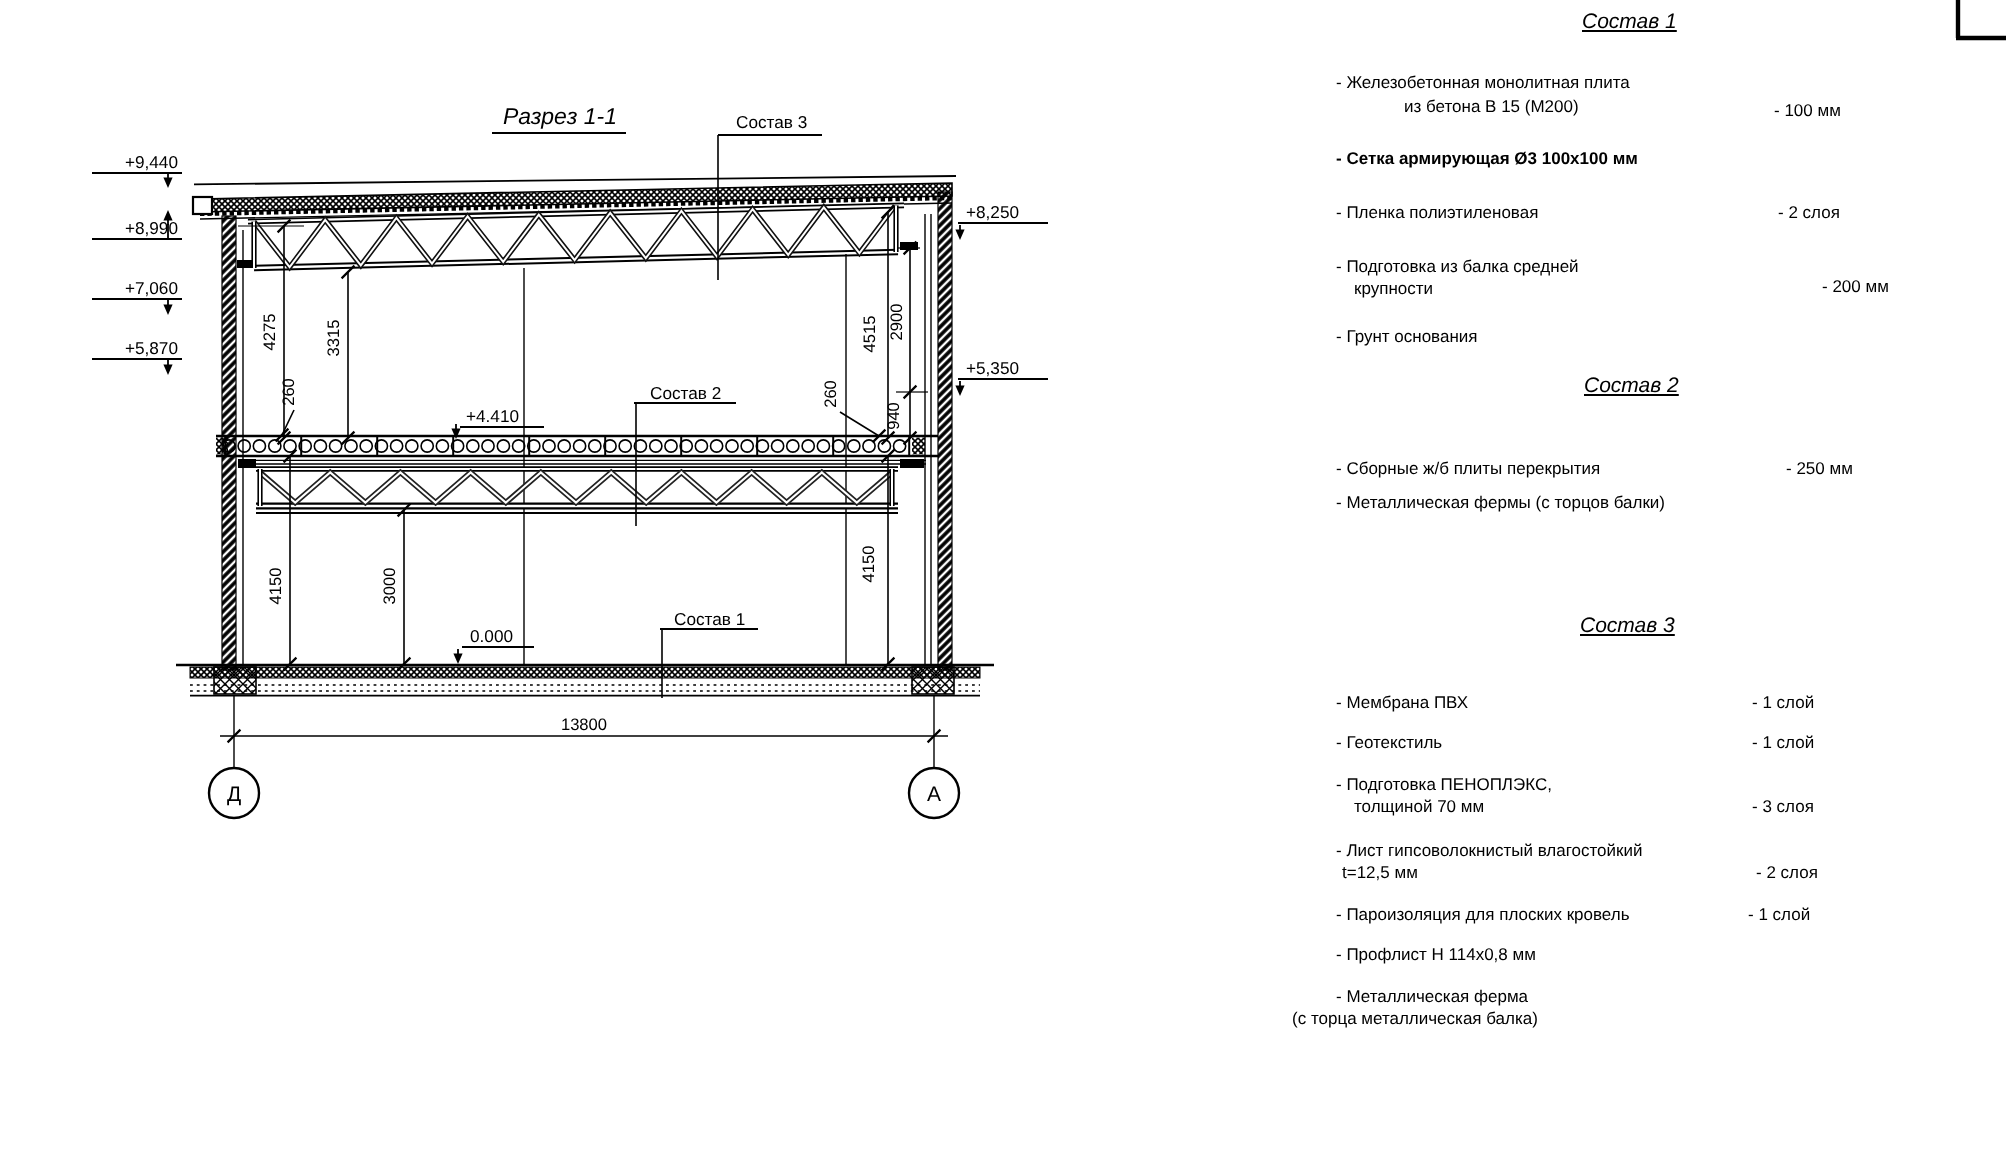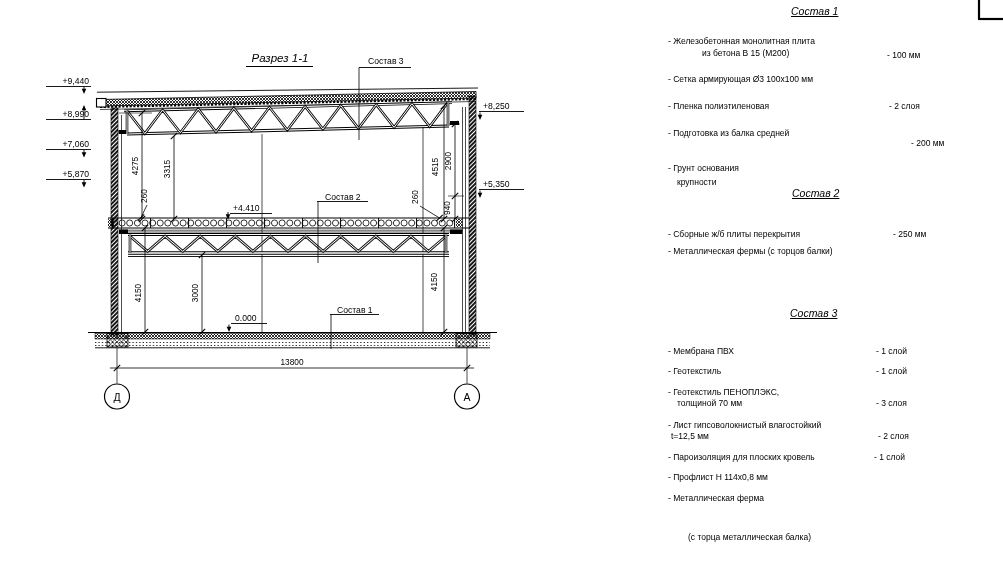--- a/index.html
+++ b/index.html
@@ -269,56 +269,56 @@
     </g>
   </svg>
 
   <div>
     <div class="lg-head" style="left:791px;top:5px;">Состав 1</div>
 
     <div class="lg-l1" style="left:668px;top:36px;">- Железобетонная  монолитная плита</div>
     <div class="lg-l2" style="left:677px;top:48px;padding-left:25px;">из бетона В 15 (М200)</div>
     <div class="lg-val" style="left:887px;top:50px;">- 100 мм</div>
 
-    <div class="lg-l1" style="left:668px;top:74px;">- Сетка армирующая Ø3 100х100 мм</div>
+    <div class="lg-l1" style="left:668px;top:74px;font-weight:bold;">- Сетка армирующая Ø3 100х100 мм</div>
 
     <div class="lg-l1" style="left:668px;top:101px;">- Пленка полиэтиленовая</div>
     <div class="lg-val" style="left:889px;top:101px;">- 2 слоя</div>
 
     <div class="lg-l1" style="left:668px;top:128px;">- Подготовка из балка средней</div>
-    <div class="lg-l2" style="left:677px;top:139px;margin-top:38px;">крупности</div>
+    <div class="lg-l2" style="left:677px;top:139px;">крупности</div>
     <div class="lg-val" style="left:887px;top:138px;margin-left:24px;">- 200 мм</div>
 
     <div class="lg-l1" style="left:668px;top:163px;">- Грунт основания</div>
 
     <div class="lg-head" style="left:792px;top:187px;">Состав 2</div>
 
     <div class="lg-l1" style="left:668px;top:229px;">- Сборные ж/б плиты перекрытия</div>
     <div class="lg-val" style="left:893px;top:229px;">- 250 мм</div>
 
     <div class="lg-l1" style="left:668px;top:246px;">- Металлическая фермы (с торцов балки)</div>
 
     <div class="lg-head" style="left:790px;top:307px;">Состав 3</div>
 
     <div class="lg-l1" style="left:668px;top:346px;">- Мембрана ПВХ</div>
     <div class="lg-val" style="left:876px;top:346px;">- 1 слой</div>
 
     <div class="lg-l1" style="left:668px;top:366px;">- Геотекстиль</div>
     <div class="lg-val" style="left:876px;top:366px;">- 1 слой</div>
 
-    <div class="lg-l1" style="left:668px;top:387px;">- Геотекстиль ПЕНОПЛЭКС,</div>
+    <div class="lg-l1" style="left:668px;top:387px;">- Подготовка ПЕНОПЛЭКС,</div>
     <div class="lg-l2" style="left:677px;top:398px;">толщиной 70 мм</div>
     <div class="lg-val" style="left:876px;top:398px;">- 3 слоя</div>
 
     <div class="lg-l1" style="left:668px;top:420px;">- Лист гипсоволокнистый влагостойкий</div>
     <div class="lg-l2" style="left:671px;top:431px;">t=12,5 мм</div>
     <div class="lg-val" style="left:878px;top:431px;">- 2 слоя</div>
 
     <div class="lg-l1" style="left:668px;top:452px;">- Пароизоляция для плоских кровель</div>
     <div class="lg-val" style="left:874px;top:452px;">- 1 слой</div>
 
     <div class="lg-l1" style="left:668px;top:472px;">- Профлист Н 114х0,8 мм</div>
 
     <div class="lg-l1" style="left:668px;top:493px;">- Металлическая ферма</div>
-    <div class="lg-l2" style="left:688px;top:504px;margin-top:28px;">(с торца металлическая балка)</div>
+    <div class="lg-l2" style="left:646px;top:504px;">(с торца металлическая балка)</div>
   </div>
 
 </div>
 
 </body></html>

